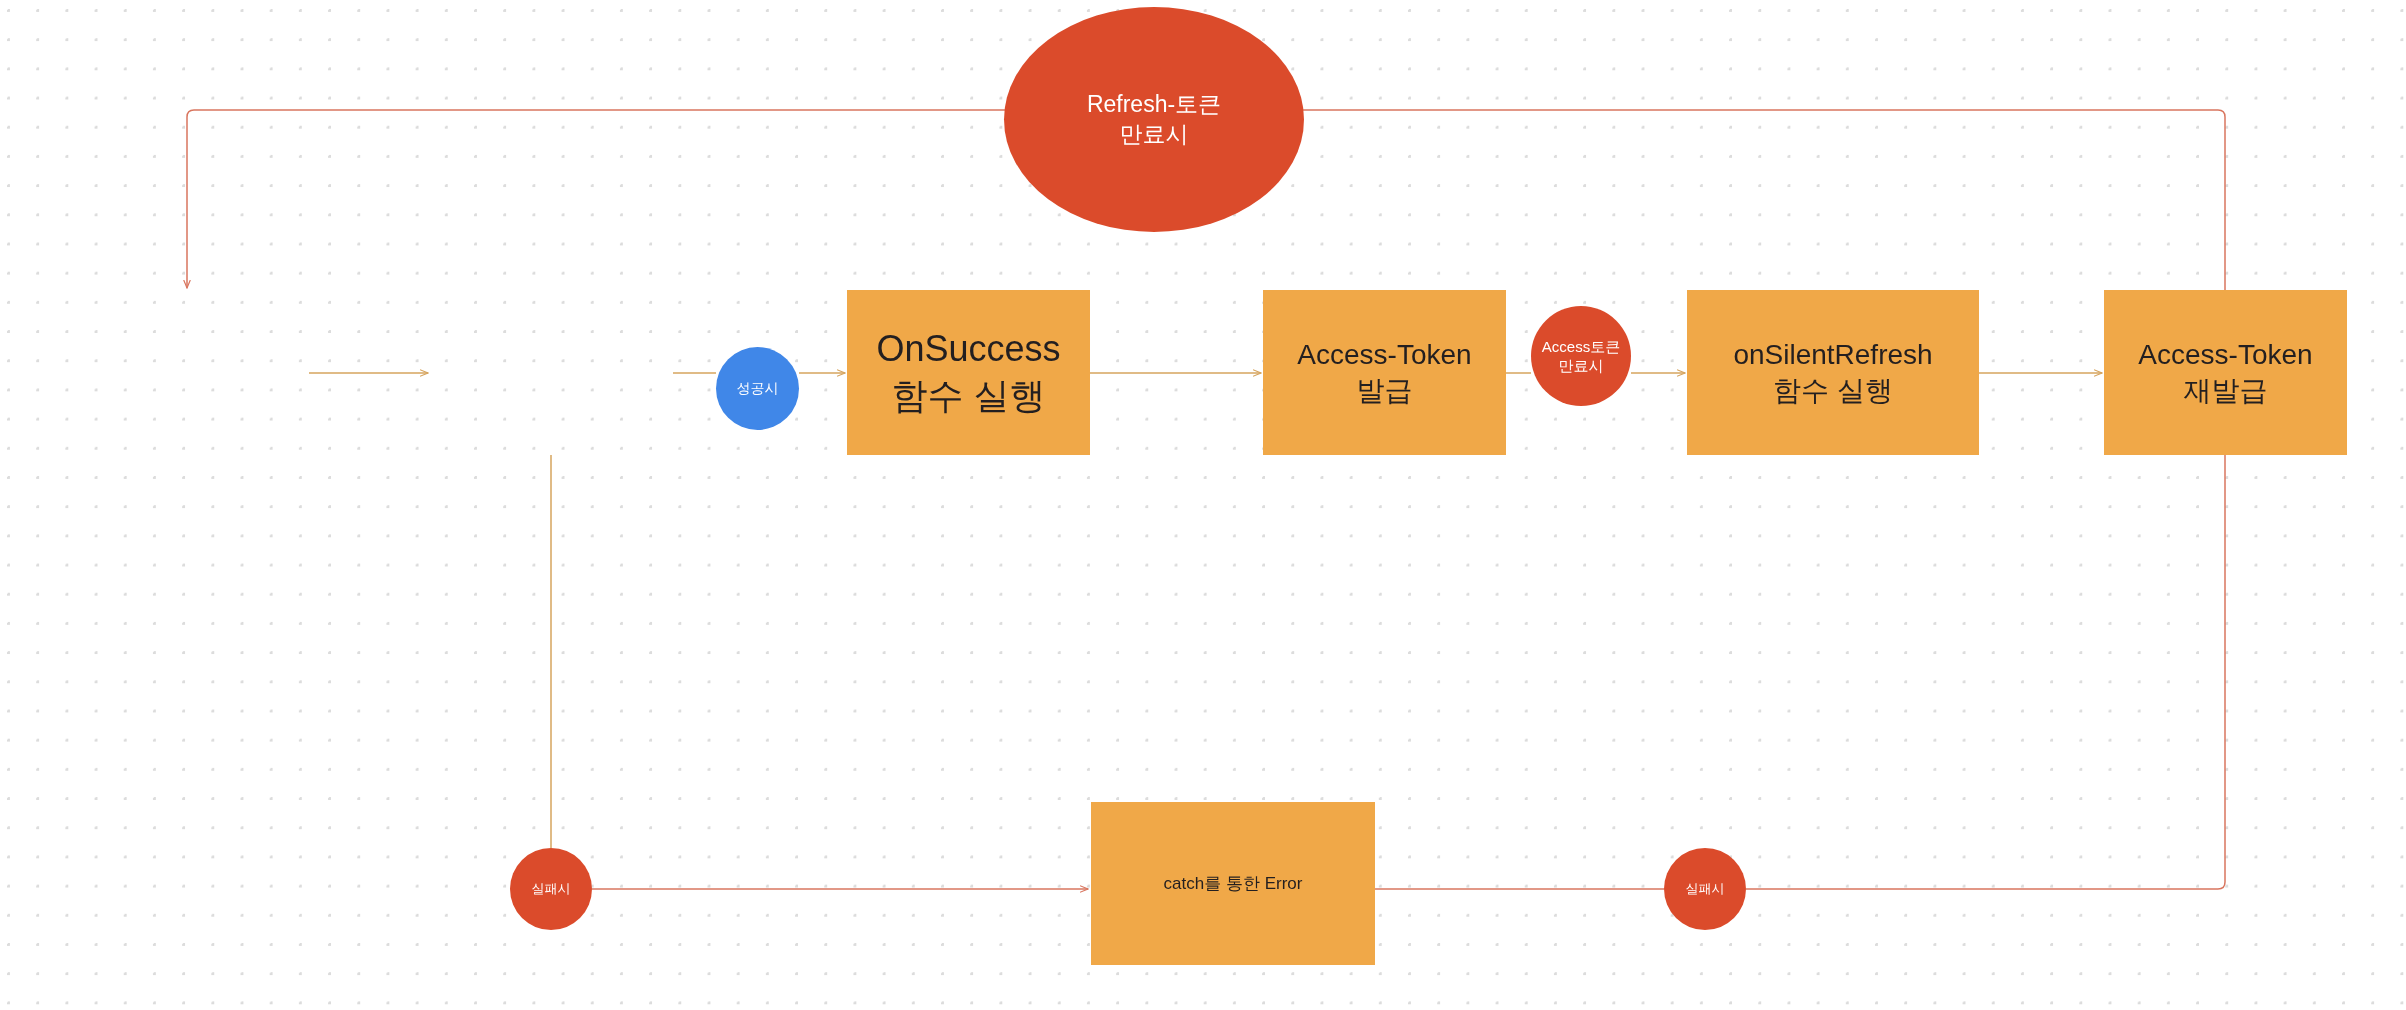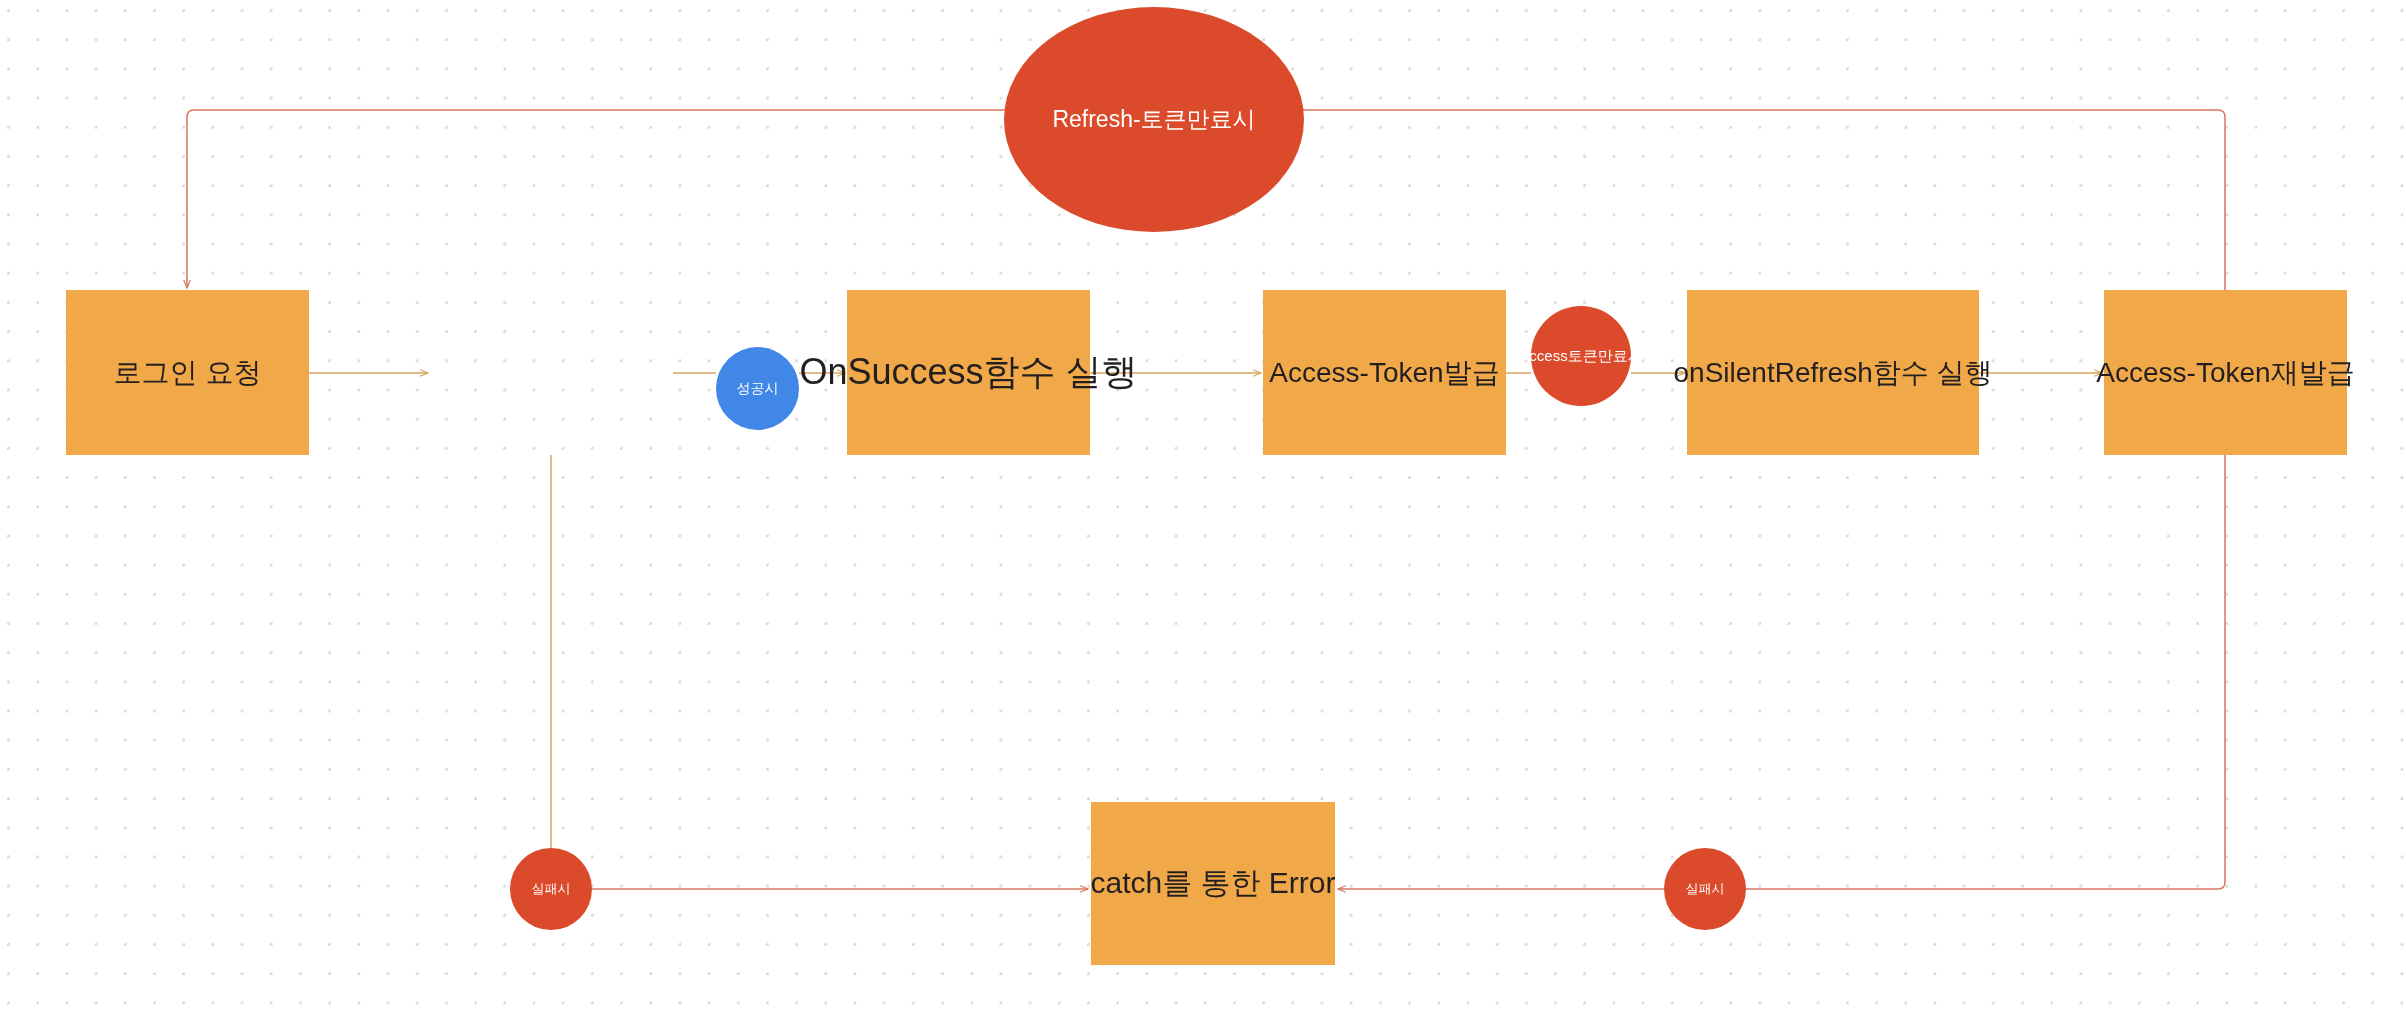--- a/index.html
+++ b/index.html
@@ -30,20 +30,21 @@
     left: 0;
     top: 0;
     width: 2406px;
     height: 1010px;
     pointer-events: none;
   }
 
   .node {
     position: absolute;
     display: flex;
+    flex-direction: column;
     align-items: center;
     justify-content: center;
     text-align: center;
     box-sizing: border-box;
   }
 
   .box {
     background: #f0a848;
     color: #231f20;
     line-height: 1.28;
@@ -104,23 +105,20 @@
 
       <path stroke="#d9765f" d="M1664,889 L1338,889" marker-end="url(#arrRd)"></path>
     </g>
   </svg>
 
   <div class="node ellipse ell-red" style="left:1004px; top:7px; width:300px; height:225px; font-size:23px;">
     <span class="ln">Refresh-토큰</span>
     <span class="ln">만료시</span>
   </div>
 
-  <div class="node box" style="left:66px; top:290px; width:243px; height:165px; font-size:28px;">
-    <span class="ln">로그인 요청</span>
-  </div>
 
 
   <div class="node ellipse ell-blue" style="left:716px; top:347px; width:83px; height:83px; font-size:14px;">
     <span class="ln">성공시</span>
   </div>
 
   <div class="node box" style="left:847px; top:290px; width:243px; height:165px; font-size:36px;">
     <span class="ln">OnSuccess</span>
     <span class="ln">함수 실행</span>
   </div>
@@ -142,21 +140,21 @@
 
   <div class="node box" style="left:2104px; top:290px; width:243px; height:165px; font-size:28px;">
     <span class="ln">Access-Token</span>
     <span class="ln">재발급</span>
   </div>
 
   <div class="node ellipse ell-red" style="left:510px; top:848px; width:82px; height:82px; font-size:13px;">
     <span class="ln">실패시</span>
   </div>
 
-  <div class="node box" style="left:1091px; top:802px; width:244px; height:163px; font-size:30px;">
+  <div class="node box" style="left:1091px; top:802px; width:284px; height:163px; font-size:17px;">
     <span class="ln">catch를 통한 Error</span>
   </div>
 
   <div class="node ellipse ell-red" style="left:1664px; top:848px; width:82px; height:82px; font-size:13px;">
     <span class="ln">실패시</span>
   </div>
 
 </div>
 
 </body></html>

